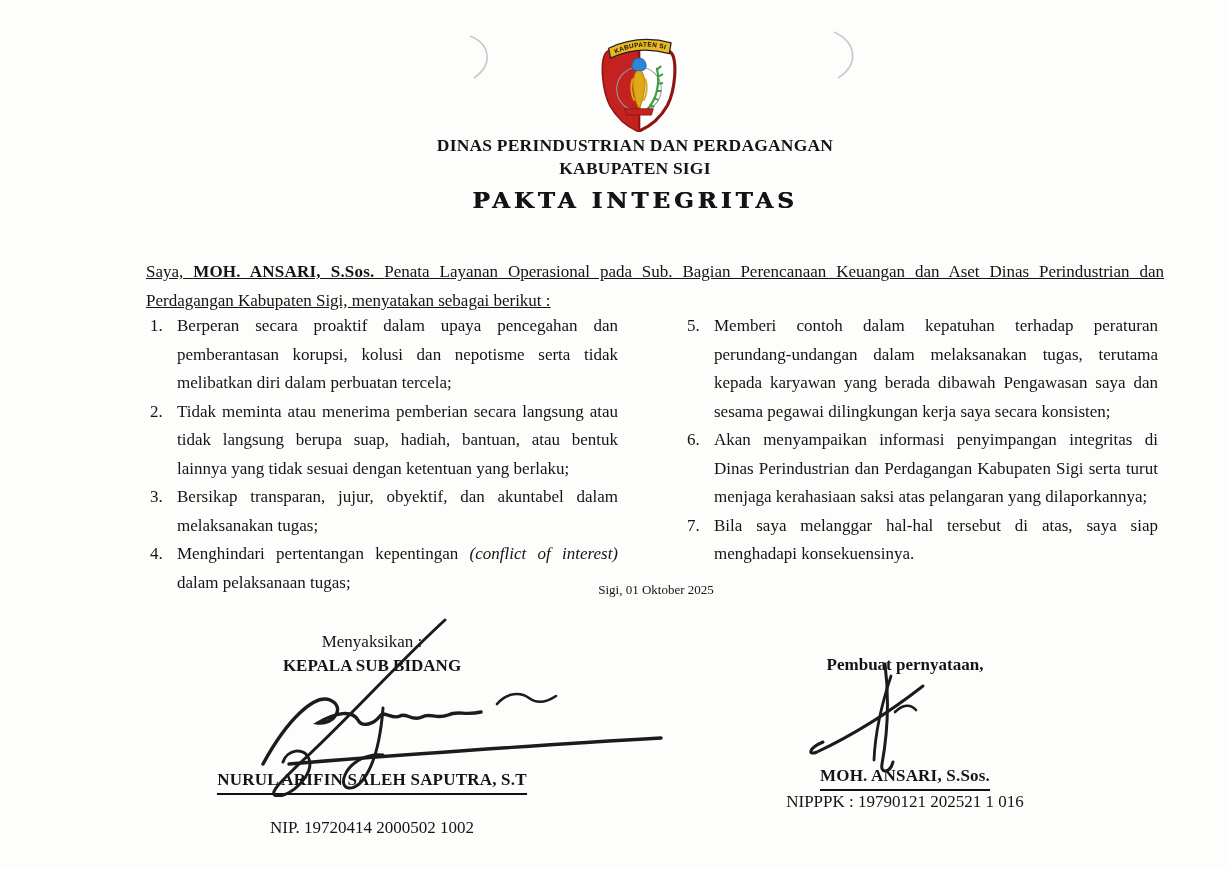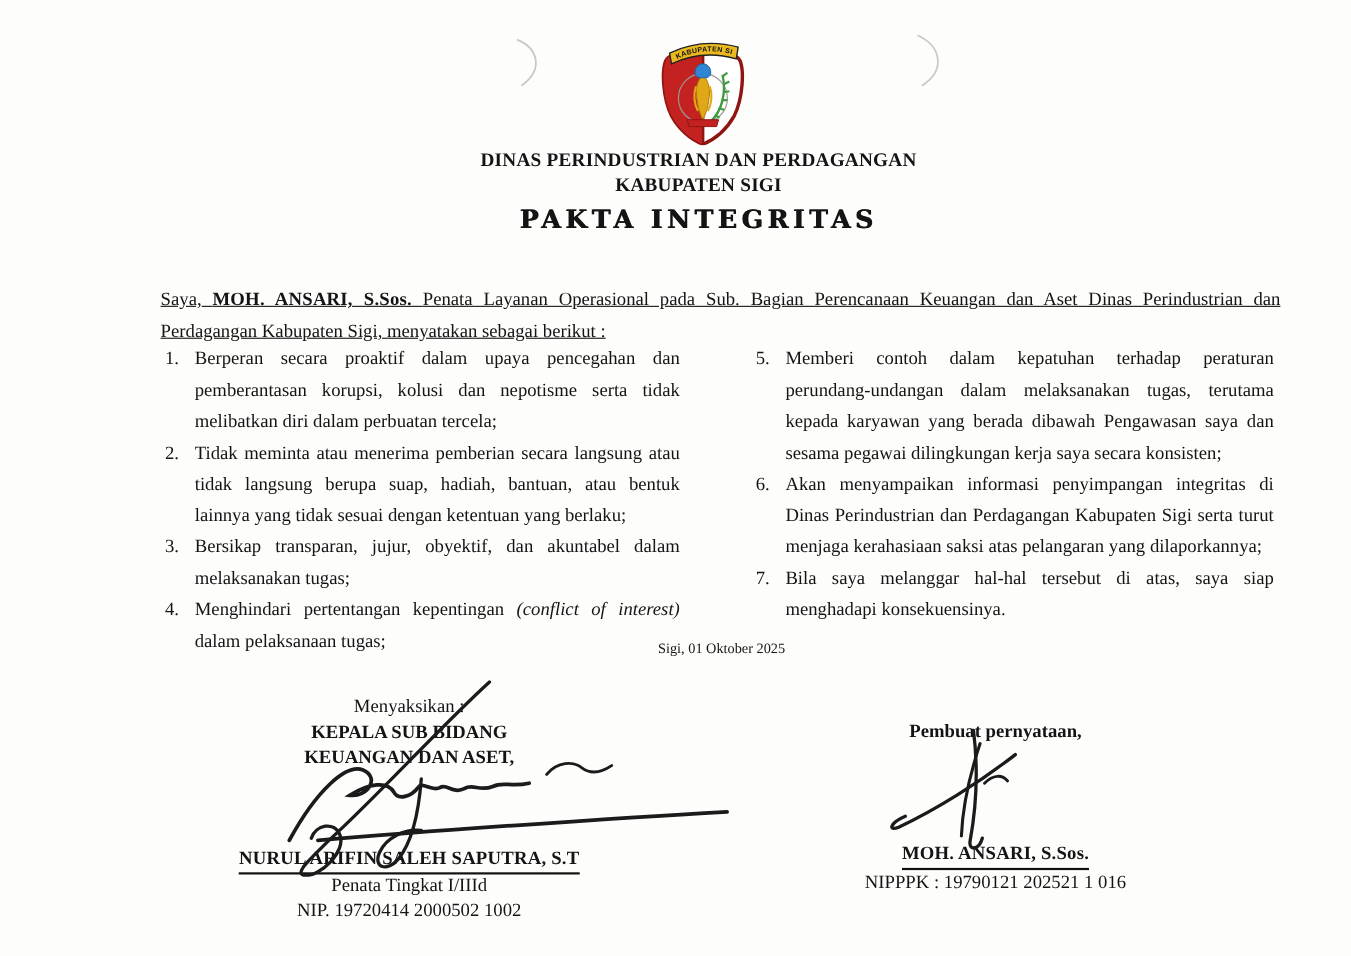--- a/index.html
+++ b/index.html
@@ -154,23 +154,21 @@
       <li>Akan menyampaikan informasi penyimpangan integritas di Dinas Perindustrian dan Perdagangan Kabupaten Sigi serta turut menjaga kerahasiaan saksi atas pelangaran yang dilaporkannya;</li>
       <li>Bila saya melanggar hal-hal tersebut di atas, saya siap menghadapi konsekuensinya.</li>
     </ol>
   </div>
 
   <div class="date-line">Sigi, 01 Oktober 2025</div>
 
   <div class="sig-block sig-left">
     <div>Menyaksikan :</div>
     <div class="sig-role">KEPALA SUB BIDANG</div>
-    <div class="sig-role">KEUANGAN DAN ASET,</div>
     <div class="sig-name-row"><span class="sig-name">NURUL ARIFIN SALEH SAPUTRA, S.T</span></div>
-    <div class="sig-rank">Penata Tingkat I/IIId</div>
     <div class="sig-nip">NIP. 19720414 2000502 1002</div>
   </div>
 
   <div class="sig-block sig-right">
     <div class="sig-role">Pembuat pernyataan,</div>
     <div class="sig-name-row"><span class="sig-name">MOH. ANSARI, S.Sos.</span></div>
     <div class="sig-nip">NIPPPK : 19790121 202521 1 016</div>
   </div>
 
   <svg class="sig-ink ink-left" viewBox="0 0 440 185">

